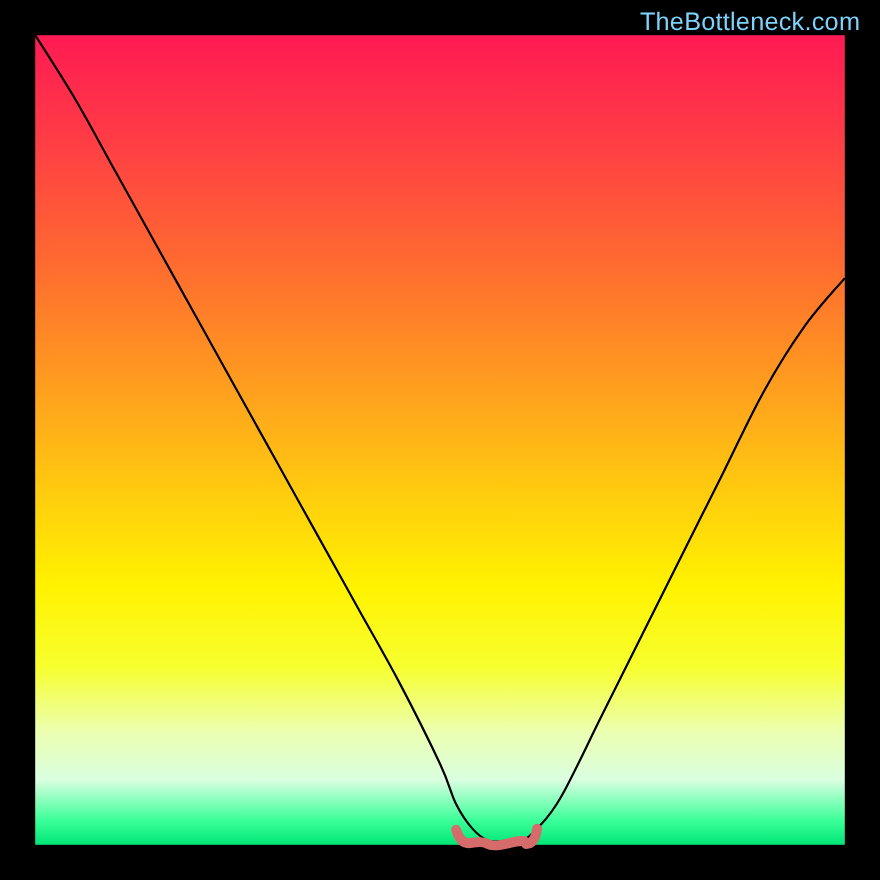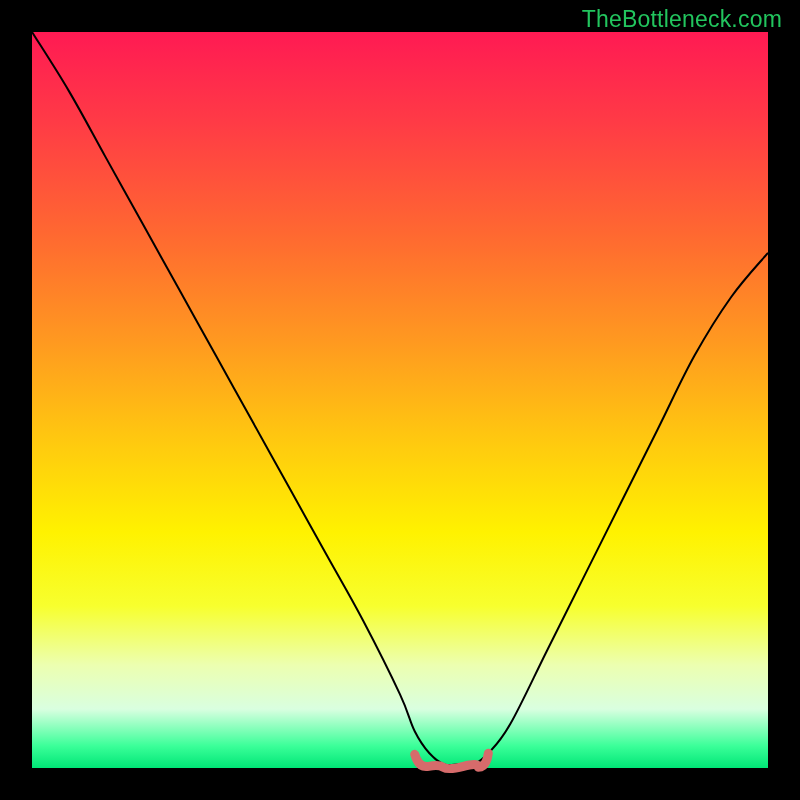--- a/index.html
+++ b/index.html
@@ -34,21 +34,21 @@
       #ecffb0 86%,
       #d9ffe0 92%,
       #3bff99 97%,
       #00e676 100%);
     overflow: visible;
   }
   .watermark {
     position: absolute;
     top: 6px;
     right: 18px;
-    color: #22c55e;
+    color: #7dd3fc;
     font-size: 23px;
     font-weight: 500;
     letter-spacing: 0.2px;
   }
   svg.curve {
     position: absolute;
     left: 0;
     top: 0;
     width: 736px;
     height: 736px;

